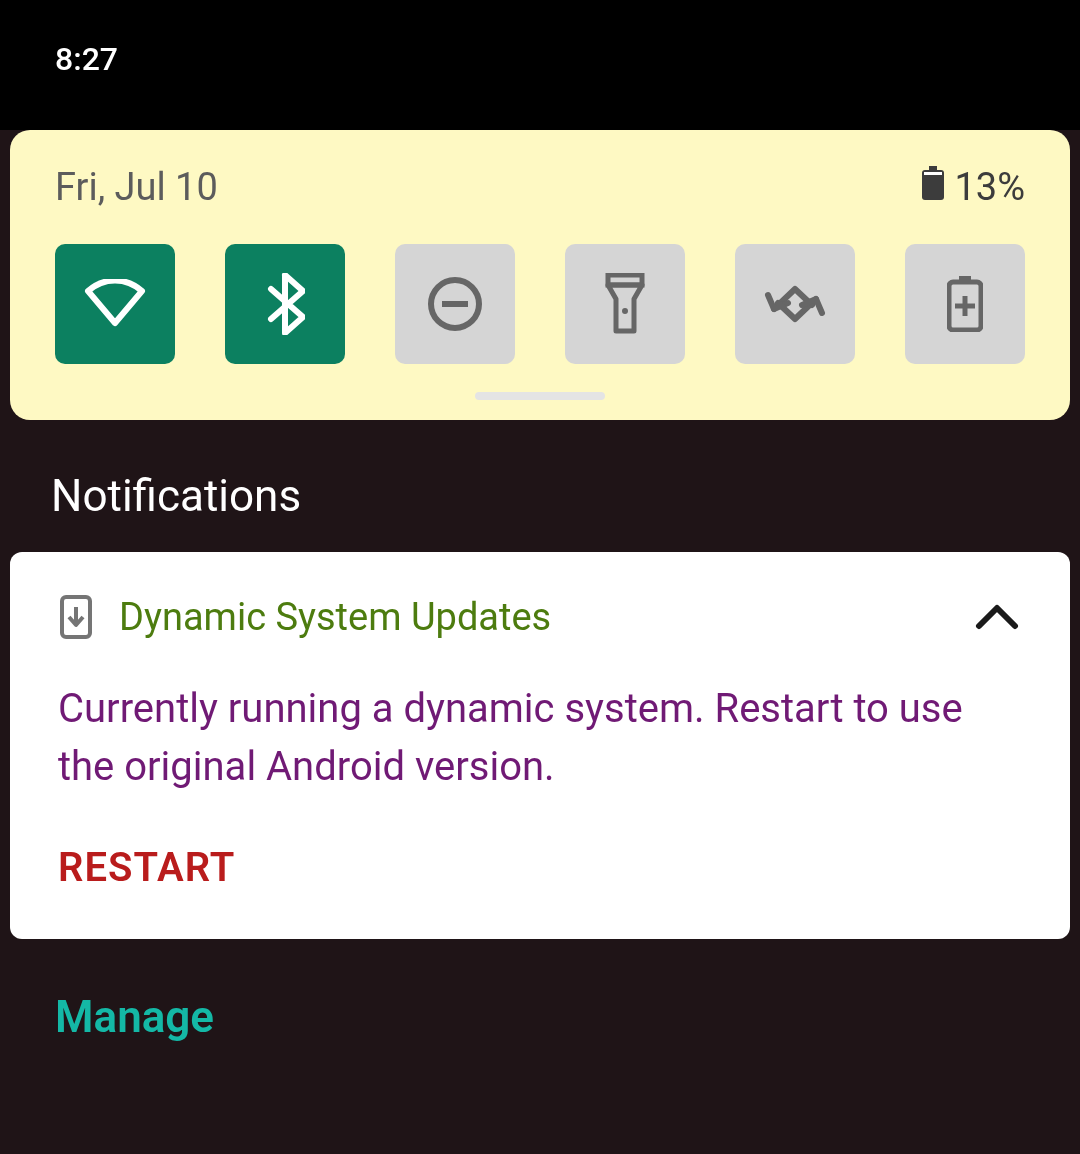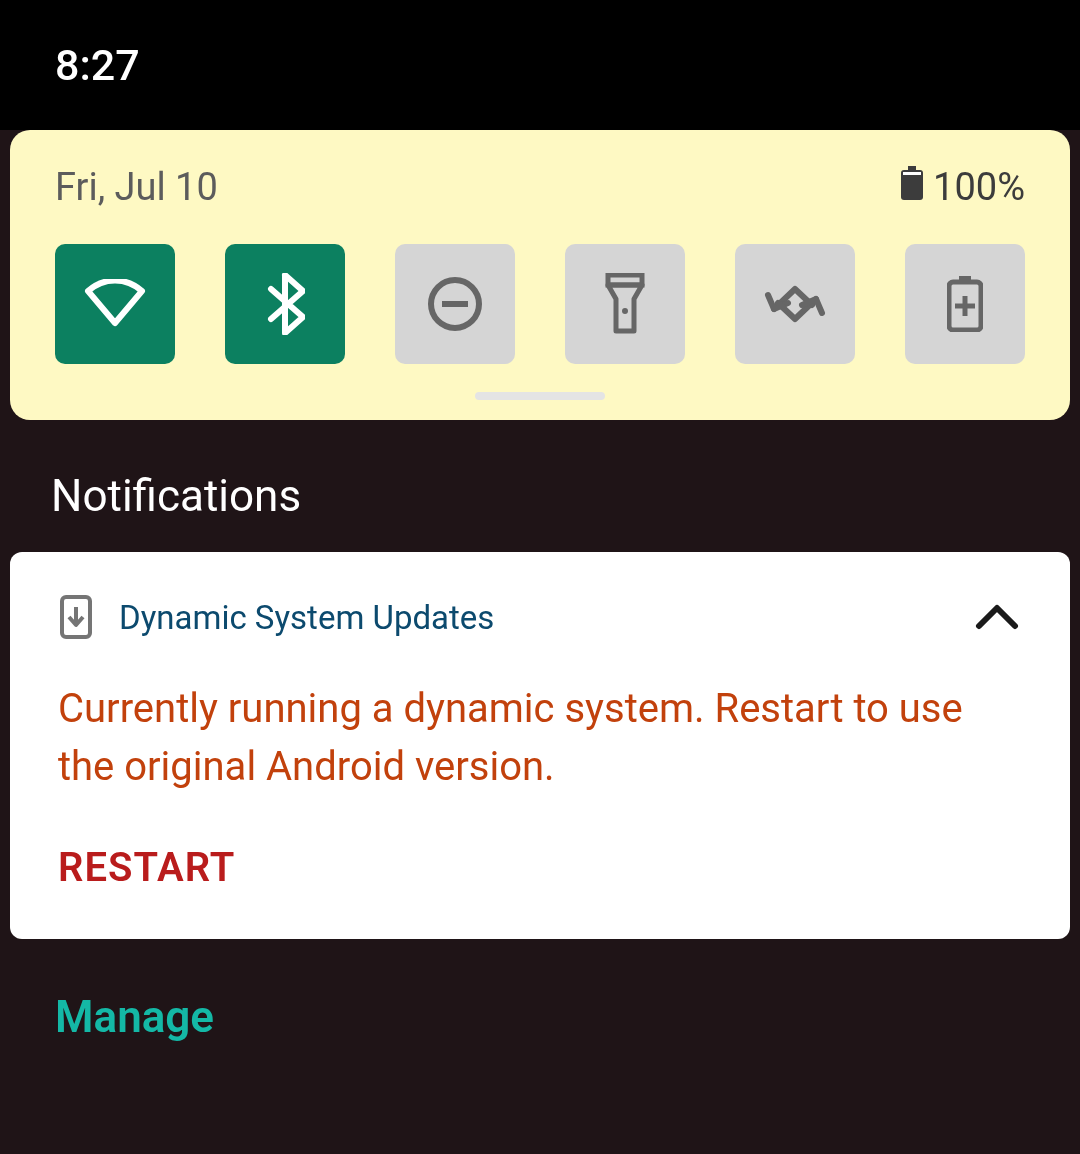--- a/index.html
+++ b/index.html
@@ -7,21 +7,21 @@
   body {
     font-family: Roboto, "Helvetica Neue", Arial, sans-serif;
     background: #1f1417;
     overflow: hidden;
   }
   .status-bar {
     background: #000;
     height: 130px;
     padding: 40px 55px 0 55px;
     color: #fff;
-    font-size: 43px;
+    font-size: 32px;
     font-weight: 500;
   }
   .qs-panel {
     background: #fef9c3;
     border-radius: 20px;
     margin: 0 10px;
     padding: 35px 45px 20px 45px;
   }
   .qs-header {
     display: flex;
@@ -83,33 +83,33 @@
     margin-bottom: 38px;
   }
   .notif-app-icon {
     width: 36px;
     height: 44px;
     display: flex;
     align-items: center;
     justify-content: center;
   }
   .notif-app-name {
-    color: #0c4a6e;
-    font-size: 33px;
+    color: #4d7c0f;
+    font-size: 38px;
     flex: 1;
   }
   .notif-collapse {
     width: 50px;
     height: 50px;
     display: flex;
     align-items: center;
     justify-content: center;
   }
   .notif-body {
-    color: #c2410c;
+    color: #701a75;
     font-size: 40px;
     line-height: 1.45;
     margin-bottom: 48px;
   }
   .notif-action {
     color: #b91c1c;
     font-size: 40px;
     font-weight: 600;
     letter-spacing: 1px;
     cursor: pointer;
@@ -133,21 +133,21 @@
   <div class="qs-header">
     <span class="qs-date">Fri, Jul 10</span>
     <span class="qs-battery">
       <span>
         <svg width="22" height="34" viewBox="0 0 22 34">
           <rect x="7" y="0" width="8" height="4" fill="#3c3c3c"></rect>
           <rect x="0" y="4" width="22" height="30" rx="3" fill="#3c3c3c"></rect>
           <rect x="2" y="6" width="18" height="3" fill="#fff"></rect>
         </svg>
       </span>
-      <span>100%</span>
+      <span>13%</span>
     </span>
   </div>
 
   <div class="qs-tiles">
     <div class="tile tile-on">
       <span>
         <svg width="62" height="50" viewBox="0 0 62 50">
           <path d="M31 44 L4 12 C20 -2 42 -2 58 12 Z" fill="none" stroke="#fff" stroke-width="6" stroke-linejoin="round"></path>
         </svg>
       </span>

